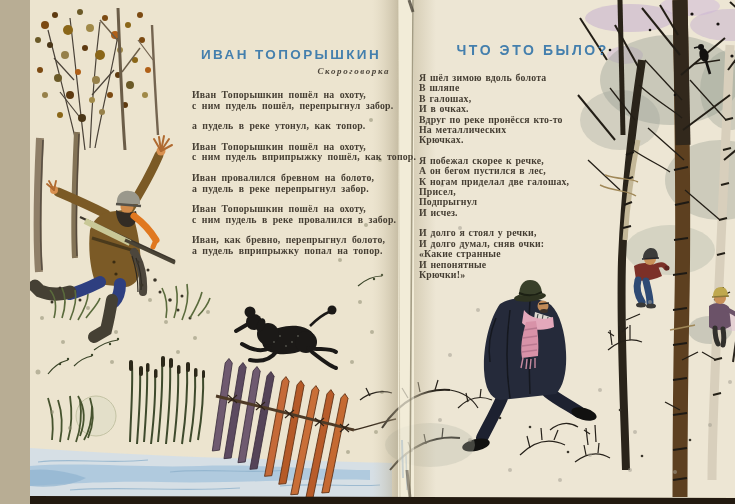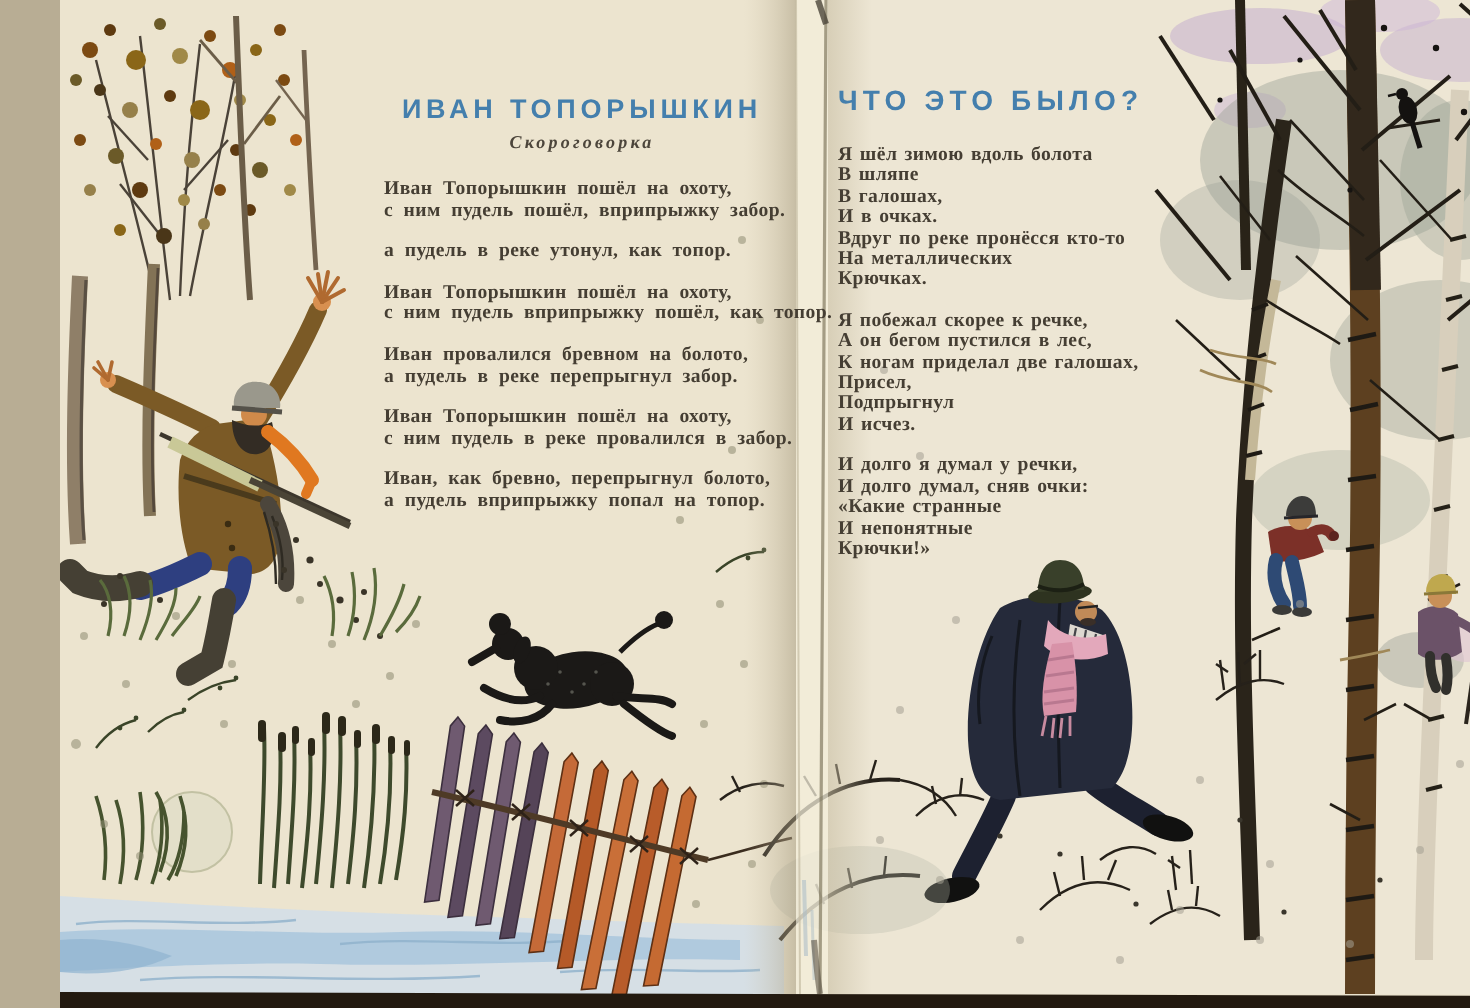--- a/index.html
+++ b/index.html
@@ -16,24 +16,24 @@
   }
   svg.art{position:absolute;left:0;top:0;}
   .text-layer{position:absolute;z-index:5;}
   .left-text{left:162px;top:47px;width:198px;}
   .right-text{left:389px;top:42px;width:190px;}
   .page-title{
     font-family:"Liberation Sans", sans-serif;font-weight:700;
     color:var(--title-blue);white-space:nowrap;
   }
   .left-text .page-title{font-size:13.5px;letter-spacing:2.4px;text-align:center;}
-  .right-text .page-title{font-size:14px;letter-spacing:2.6px;text-align:left;}
+  .right-text .page-title{font-size:14px;letter-spacing:2.6px;text-align:right;}
   .subtitle{
     font-style:italic;font-weight:700;font-size:9px;letter-spacing:1.6px;
-    color:#4c453b;text-align:center;margin-top:4px;
+    color:#4c453b;text-align:right;margin-top:4px;
   }
   .stanzas{margin-top:14px;}
   .right-text .stanzas{margin-top:15px;}
   .stanza{margin-bottom:10px;}
   .line{
     font-size:9.8px;font-weight:700;color:var(--ink);
     line-height:10.6px;letter-spacing:0.2px;white-space:nowrap;
   }
   .left-text .line{word-spacing:2.6px;}
   .right-text .line{word-spacing:1px;line-height:10.4px;}
@@ -613,21 +613,21 @@
 
   <path d="M0,496 L735,498 L735,504 L0,504 Z" fill="#231a10"></path>
 </svg>
 
   <div class="text-layer left-text">
     <div class="page-title">ИВАН ТОПОРЫШКИН</div>
     <div class="subtitle">Скороговорка</div>
     <div class="stanzas">
       <div class="stanza">
         <div class="line">Иван Топорышкин пошёл на охоту,</div>
-        <div class="line">с ним пудель пошёл, вприпрыжку забор.</div>
+        <div class="line">с ним пудель пошёл, перепрыгнул забор.</div>
       </div>
       <div class="stanza">
         <div class="line">а пудель в реке утонул, как топор.</div>
       </div>
       <div class="stanza">
         <div class="line">Иван Топорышкин пошёл на охоту,</div>
         <div class="line">с ним пудель вприпрыжку пошёл, как топор.</div>
       </div>
       <div class="stanza">
         <div class="line">Иван провалился бревном на болото,</div>
@@ -658,21 +658,21 @@
       </div>
       <div class="stanza">
         <div class="line">Я побежал скорее к речке,</div>
         <div class="line">А он бегом пустился в лес,</div>
         <div class="line">К ногам приделал две галошах,</div>
         <div class="line">Присел,</div>
         <div class="line">Подпрыгнул</div>
         <div class="line">И исчез.</div>
       </div>
       <div class="stanza">
-        <div class="line">И долго я думал у речки,</div>
+        <div class="line">И долго я стоял у речки,</div>
         <div class="line">И долго думал, сняв очки:</div>
         <div class="line">«Какие странные</div>
         <div class="line">И непонятные</div>
         <div class="line">Крючки!»</div>
       </div>
     </div>
   </div>
 
 </div>
 

